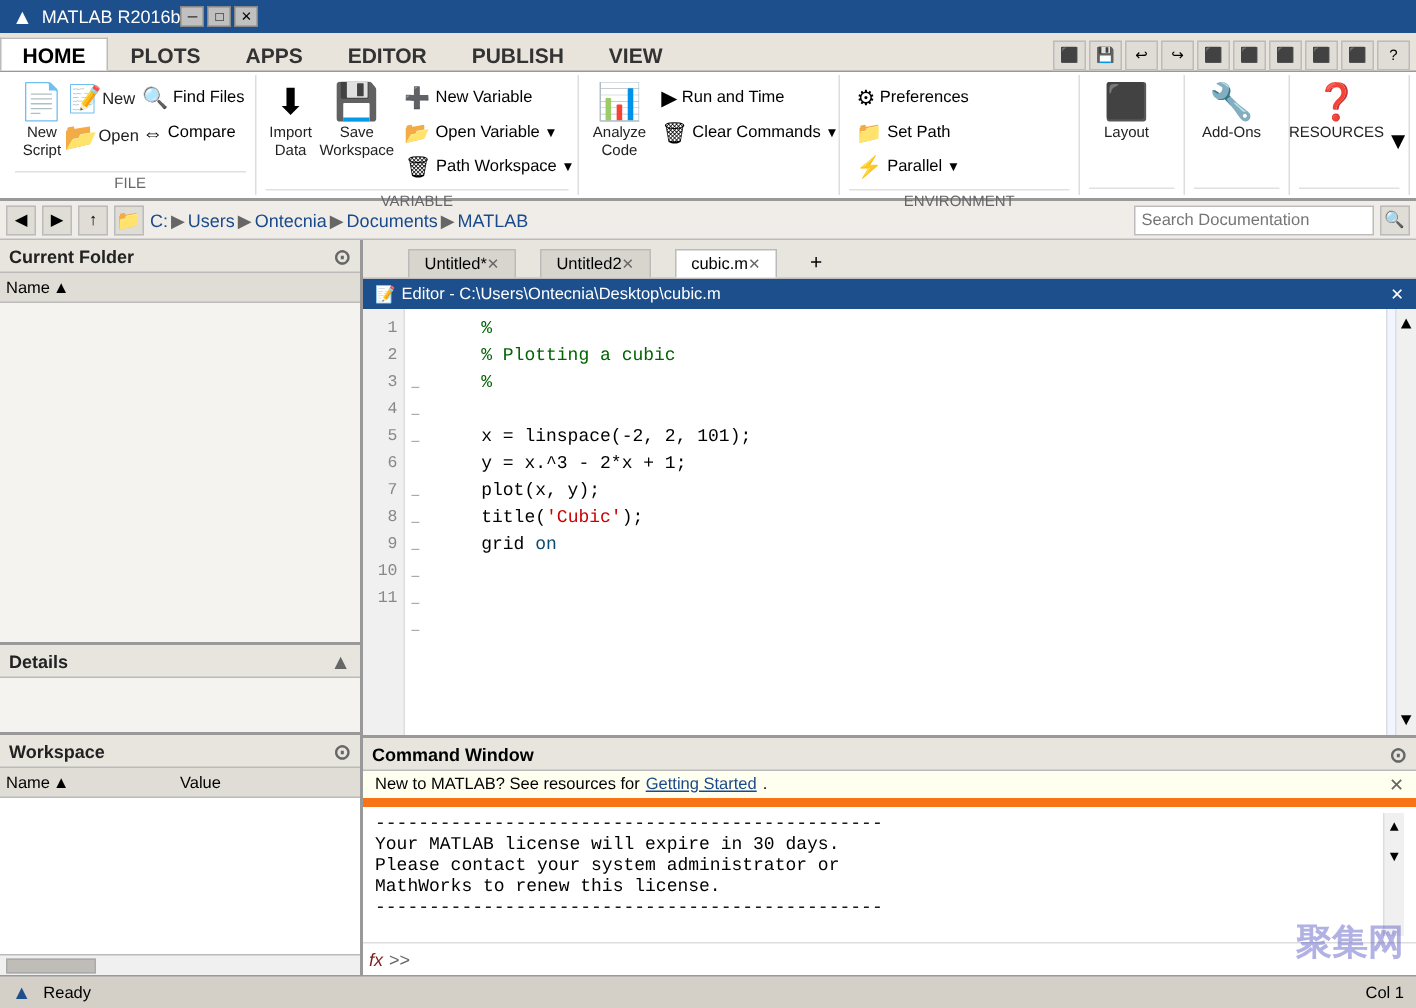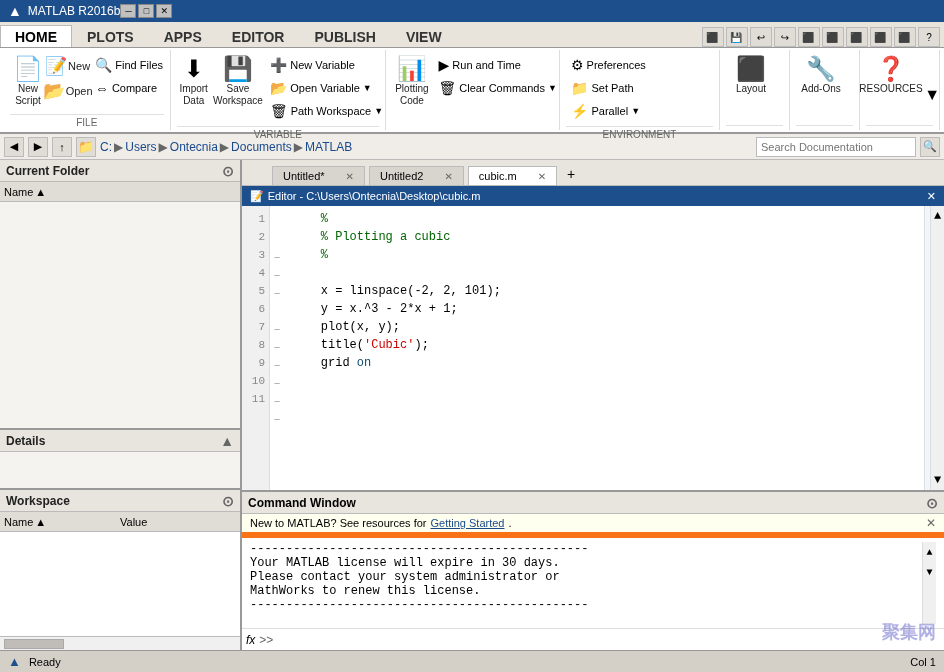--- a/index.html
+++ b/index.html
@@ -57,21 +57,21 @@
     .file-col-name { display: flex; align-items: center; gap: 2px; cursor: pointer; }
     .file-list { flex: 1; overflow: auto; }
     #details-panel { height: 60px; border-bottom: 2px solid #999; }
     #workspace-panel { height: 160px; display: flex; flex-direction: column; }
     .workspace-list-header { display: flex; background: #e0ddd6; border-bottom: 1px solid #bbb; height: 20px; align-items: center; padding: 0 4px; font-size: 11px; }
     .ws-col { flex: 1; }
 
     
     #editor-area { flex: 1; display: flex; flex-direction: column; }
     #editor-tabs-bar { background: #e8e5df; border-bottom: 1px solid #bbb; height: 26px; display: flex; align-items: flex-end; padding-left: 30px; }
-    .editor-tab { padding: 3px 10px; font-size: 11px; border: 1px solid #bbb; border-bottom: none; background: #d8d5cf; cursor: pointer; display: flex; align-items: center; gap: 21px; margin-right: 4px; }
+    .editor-tab { padding: 3px 10px; font-size: 11px; border: 1px solid #bbb; border-bottom: none; background: #d8d5cf; cursor: pointer; display: flex; align-items: center; gap: 0; margin-right: 16px; }
     .editor-tab.active { background: white; border-bottom-color: white; }
     .tab-close { font-size: 10px; color: #666; cursor: pointer; }
     .tab-add { padding: 3px 6px; font-size: 14px; cursor: pointer; border: none; background: transparent; }
     #editor-title { background: #1c4f8c; color: white; height: 20px; display: flex; align-items: center; padding: 0 8px; font-size: 11px; }
     .editor-close-btn { margin-left: auto; cursor: pointer; }
     #code-editor { flex: 1; background: white; overflow: auto; font-family: 'Courier New', monospace; font-size: 12px; display: flex; }
     .line-numbers { background: #f0f0f0; border-right: 1px solid #ddd; padding: 4px 0; min-width: 28px; text-align: right; color: #888; font-size: 11px; user-select: none; }
     .line-numbers div { padding: 0 4px; height: 18px; line-height: 18px; }
     .code-lines { padding: 4px 8px; flex: 1; }
     .code-line { height: 18px; line-height: 18px; white-space: pre; }
@@ -88,21 +88,21 @@
     .cmd-notice-close { margin-left: auto; cursor: pointer; font-size: 12px; color: #666; }
     #cmd-content { flex: 1; background: white; font-family: 'Courier New', monospace; font-size: 12px; overflow: auto; padding: 4px 8px; display: flex; }
     #cmd-text { flex: 1; }
     #cmd-scroll { width: 14px; background: #f0f0f0; border-left: 1px solid #ddd; }
     #cmd-input-bar { background: white; border-top: 1px solid #ddd; height: 22px; display: flex; align-items: center; padding: 0 4px; font-size: 12px; }
     .cmd-prompt { color: #666; margin-right: 4px; }
 
     
     #statusbar { background: #d4d0c8; border-top: 1px solid #999; height: 22px; display: flex; align-items: center; padding: 0 8px; font-size: 11px; gap: 8px; }
     .status-right { margin-left: auto; display: flex; gap: 12px; }
-    .status-watermark { position: fixed; bottom: 28px; right: 8px; font-size: 18px; font-weight: bold; color: rgba(100,100,200,0.5); pointer-events: none; }
+    .status-watermark { position: fixed; bottom: 28px; right: 8px; font-size: 24px; font-weight: bold; color: rgba(100,100,200,0.5); pointer-events: none; }
 
     
     #bottom-scroll { height: 14px; border-top: 1px solid #bbb; background: #f0f0f0; display: flex; align-items: center; }
     #bottom-scroll-thumb { width: 60px; height: 10px; background: #c0bdb8; border: 1px solid #aaa; margin-left: 4px; cursor: pointer; }
 
     .editor-side-indicator { width: 6px; background: #f0f5ff; border-left: 1px solid #ddd; }
   </style>
 </head>
 <body>
 
@@ -196,21 +196,21 @@
         </div>
       </div>
     </div>
     <div class="ribbon-group-label">VARIABLE</div>
   </div>
 
   <div class="ribbon-group ribbon-group-code">
     <div class="ribbon-items">
       <div class="rb-btn-large">
         <span class="rb-icon">📊</span>
-        <span class="rb-label">Plotting Code</span>
+        <span class="rb-label">Analyze Code</span>
       </div>
       <div class="rb-group-col">
         <div class="rb-btn-small">
           <span class="rb-icon-sm">▶</span>
           <span>Run and Time</span>
         </div>
         <div class="rb-btn-small">
           <span class="rb-icon-sm">🗑</span>
           <span>Clear Commands</span>
           <span style="font-size:9px;">▼</span>
@@ -429,21 +429,21 @@
           <div>    MathWorks to renew this license.</div>
           <div>    -----------------------------------------------</div>
         </div>
         <div id="cmd-scroll">
           <div style="height:20px;display:flex;align-items:center;justify-content:center;cursor:pointer;font-size:10px;">▲</div>
           <div style="flex:1;"></div>
           <div style="height:20px;display:flex;align-items:center;justify-content:center;cursor:pointer;font-size:10px;">▼</div>
         </div>
       </div>
       <div id="cmd-input-bar">
-        <span style="font-style:italic;color:#000000;margin-right:4px;">fx</span>
+        <span style="font-style:italic;color:#7f1d1d;margin-right:4px;">fx</span>
         <span class="cmd-prompt">&gt;&gt;</span>
         <input type="text" style="flex: 1 1 0%; border: none; outline: none; font-family: &quot;Courier New&quot;, monospace; font-size: 12px;">
       </div>
     </div>
   </div>
 </div>
 
 <div id="statusbar">
   <span style="color:#1c4f8c;font-weight:bold;font-size:13px;">▲</span>
   <span>Ready</span>

